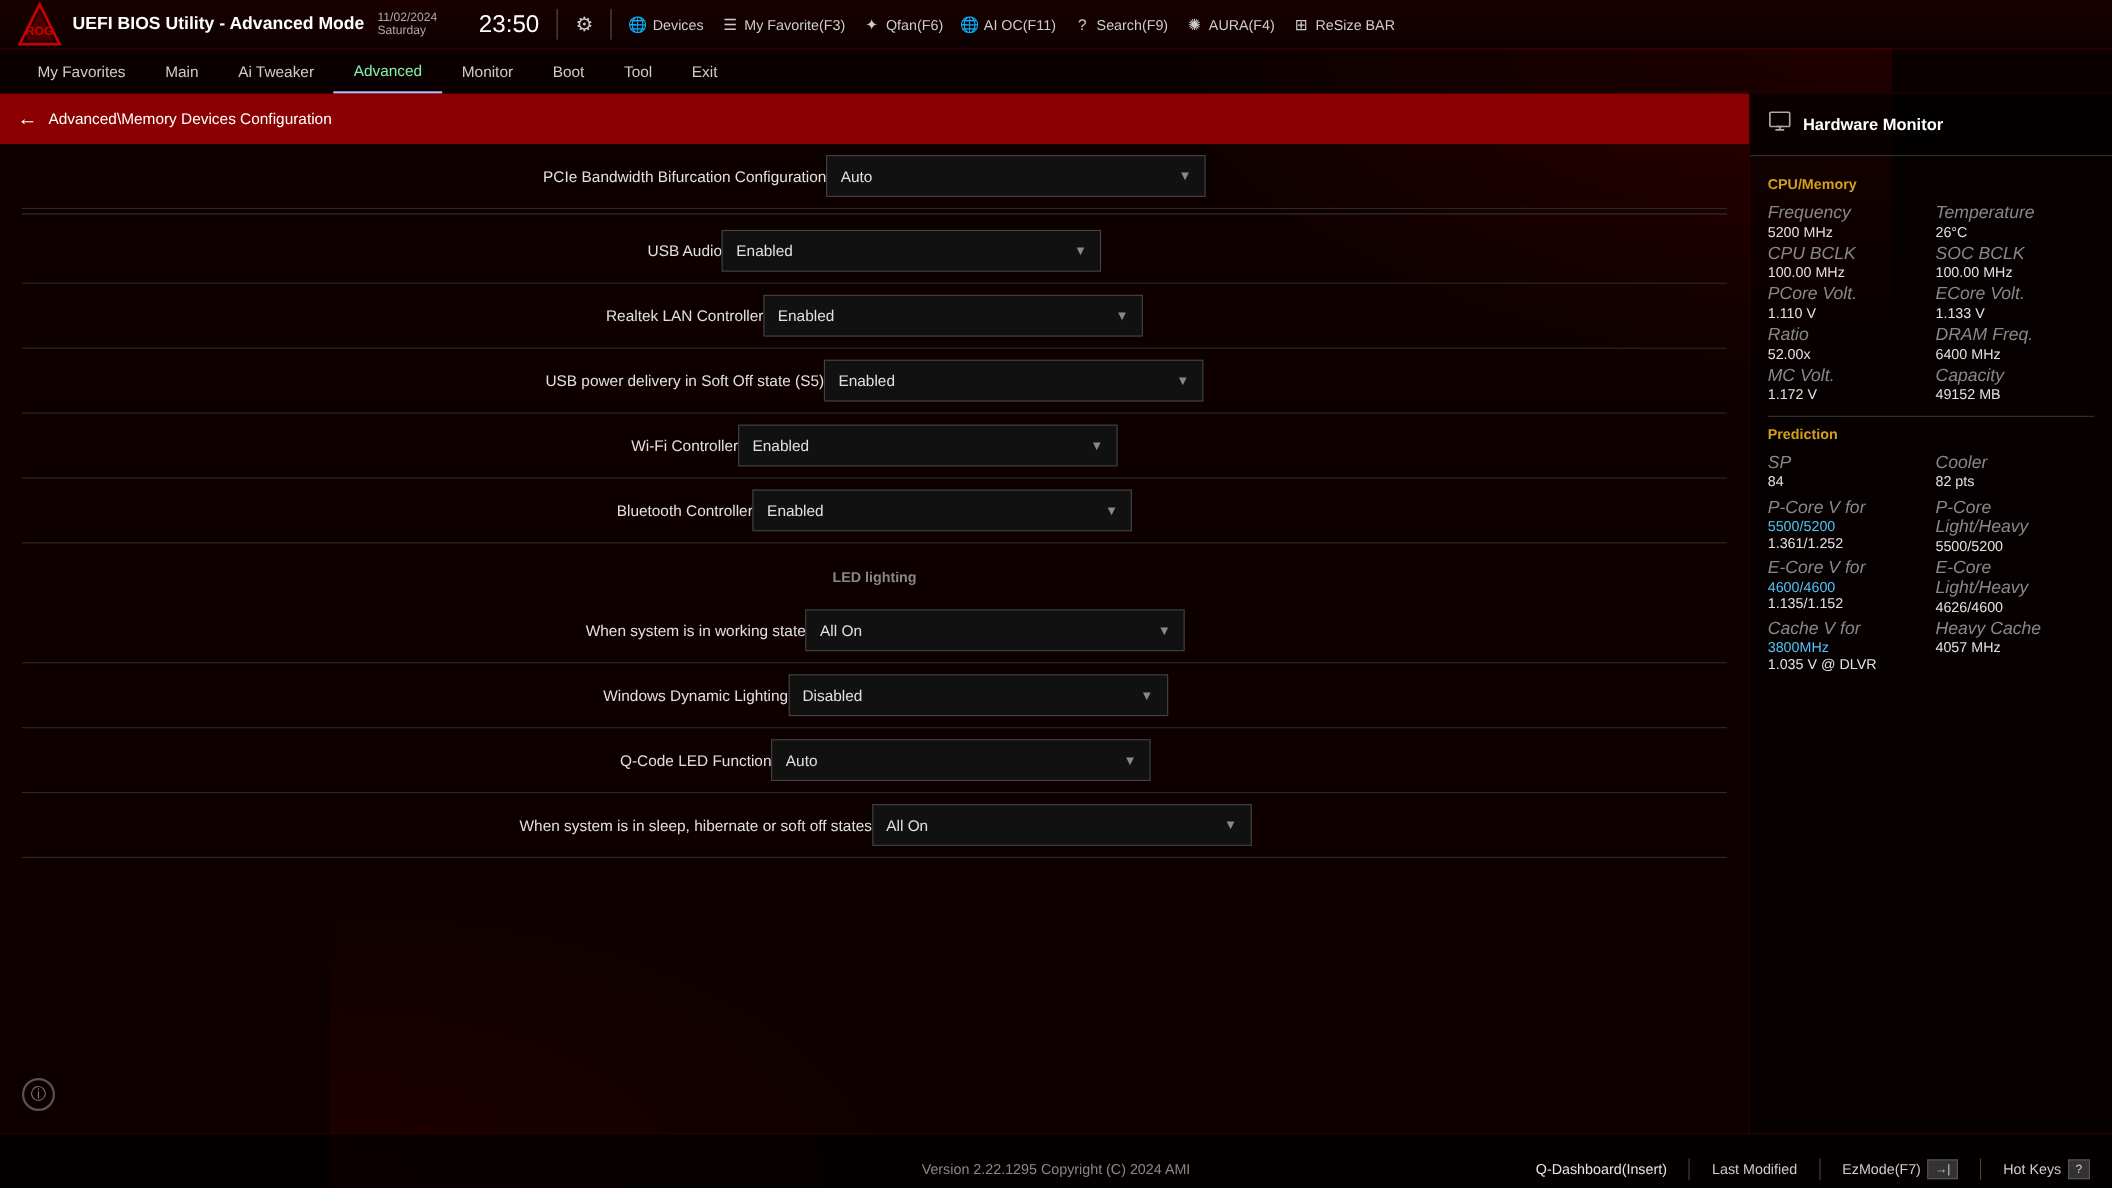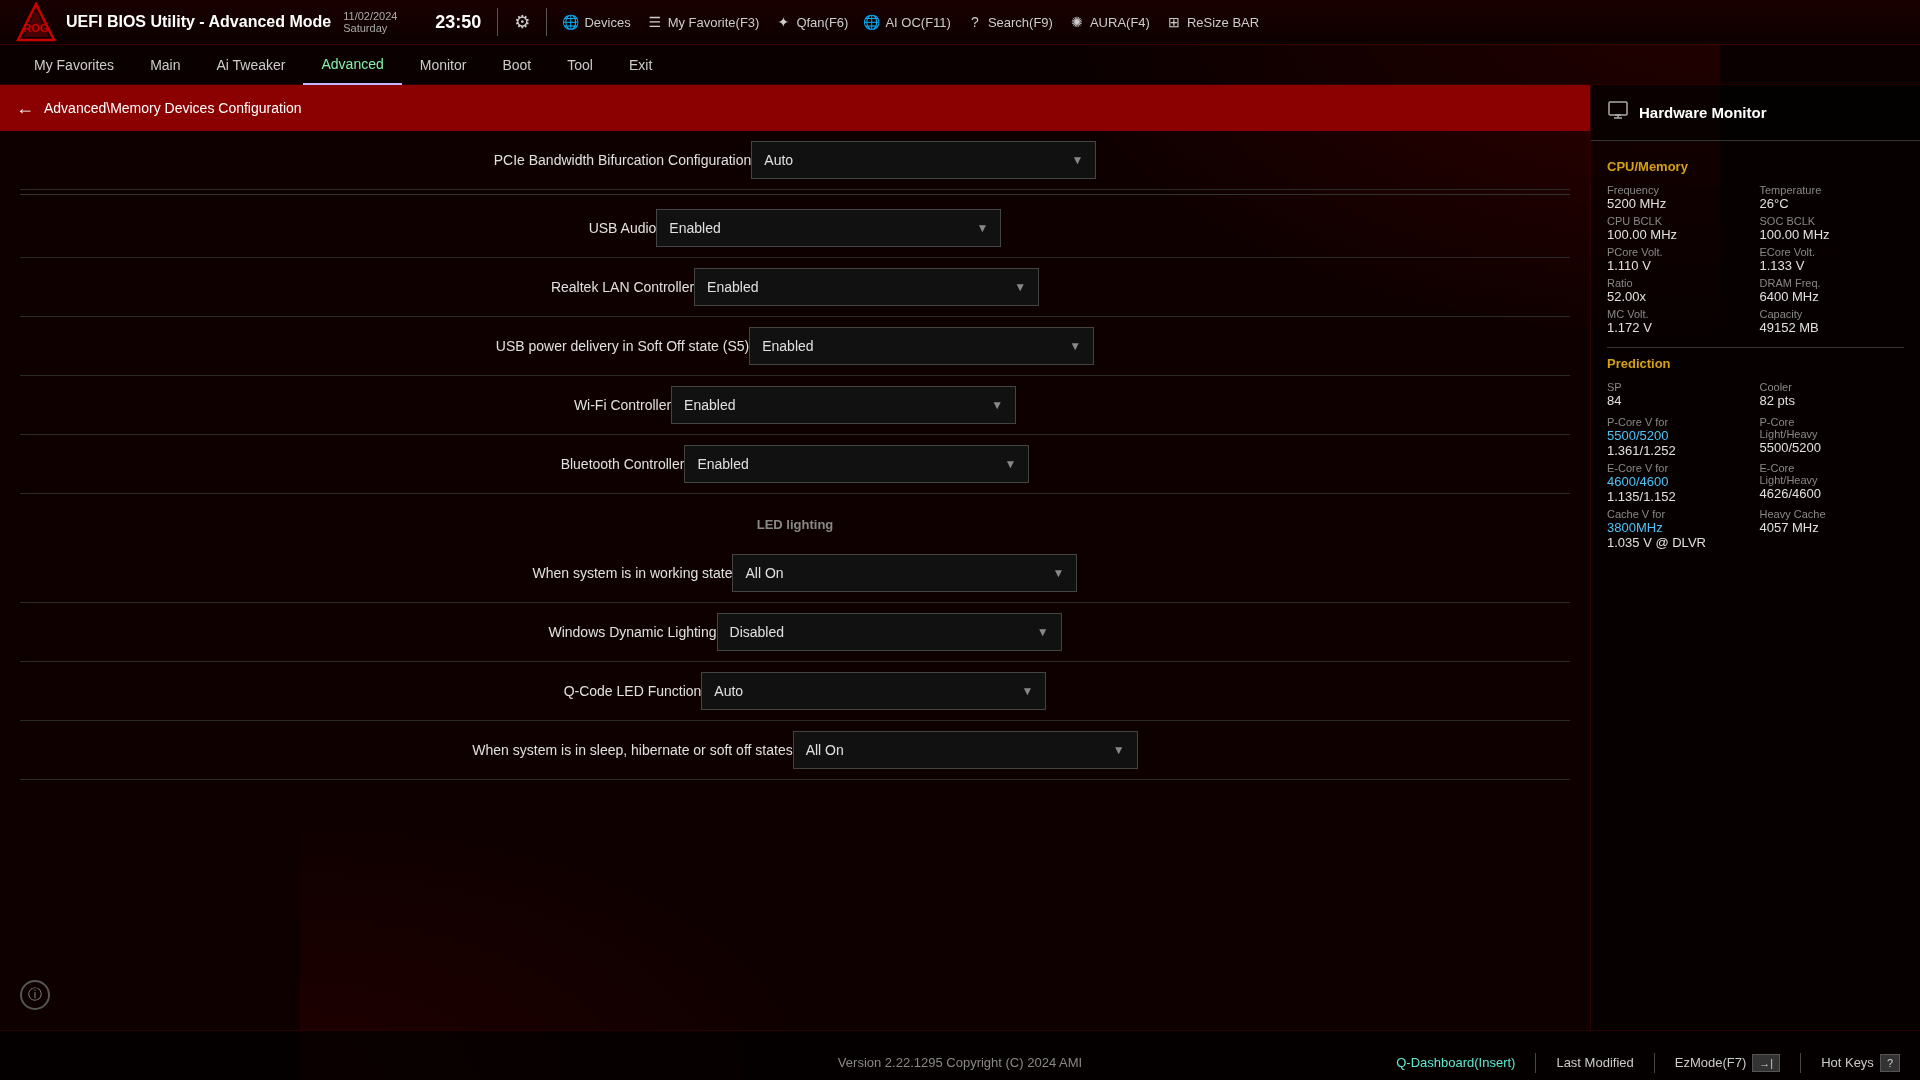--- a/index.html
+++ b/index.html
@@ -94,23 +94,23 @@
     }
     .datetime-area {
       display: flex;
       flex-direction: column;
       align-items: flex-start;
       font-size: 11px;
       color: #aaa;
       min-width: 80px;
     }
     .datetime-clock {
-      font-size: 18px;
+      font-size: 22px;
       color: #ffffff;
-      font-weight: 700;
+      font-weight: 400;
       line-height: 1;
       text-align: center;
     }
 
     
     .menu-bar {
       position: relative;
       z-index: 10;
       display: flex;
       align-items: center;
@@ -259,22 +259,23 @@
       display: grid;
       grid-template-columns: 1fr 1fr;
       gap: 4px 8px;
       margin-bottom: 12px;
     }
     .hw-item {
       display: flex;
       flex-direction: column;
     }
     .hw-item-label {
-      font-size: 11px;
+      font-size: 16px;
       color: #888;
+      font-style: italic;
     }
     .hw-item-value {
       font-size: 13px;
       color: #e0e0e0;
     }
     .hw-divider {
       height: 1px;
       background: #333;
       margin: 8px 0;
     }
@@ -309,21 +310,21 @@
     }
     .bottom-btn {
       display: flex;
       align-items: center;
       gap: 6px;
       font-size: 13px;
       color: #ccc;
       cursor: pointer;
       white-space: nowrap;
     }
-    .bottom-btn.highlight { color: #5eead4; }
+    .bottom-btn.highlight { color: #e5e5e5; }
     .bottom-btn-key {
       display: inline-flex;
       align-items: center;
       justify-content: center;
       background: #333;
       border: 1px solid #555;
       padding: 2px 6px;
       font-size: 11px;
       color: #ccc;
     }

